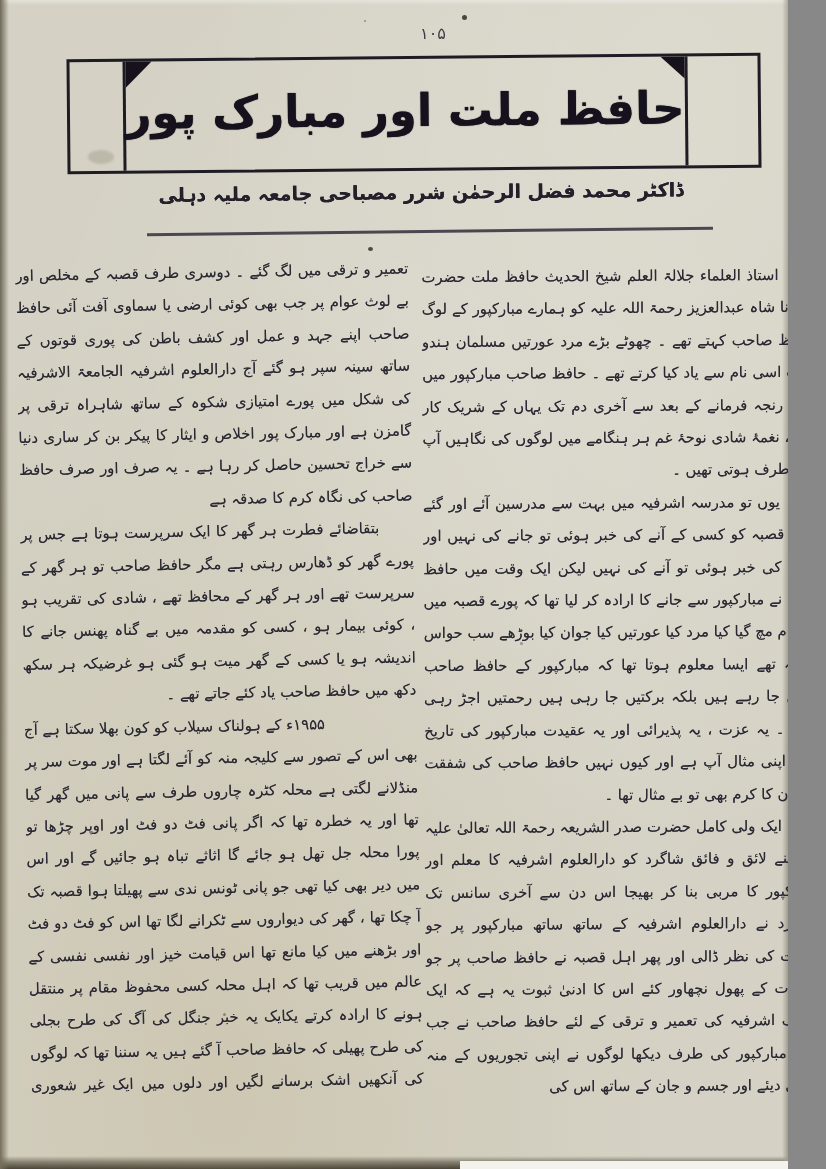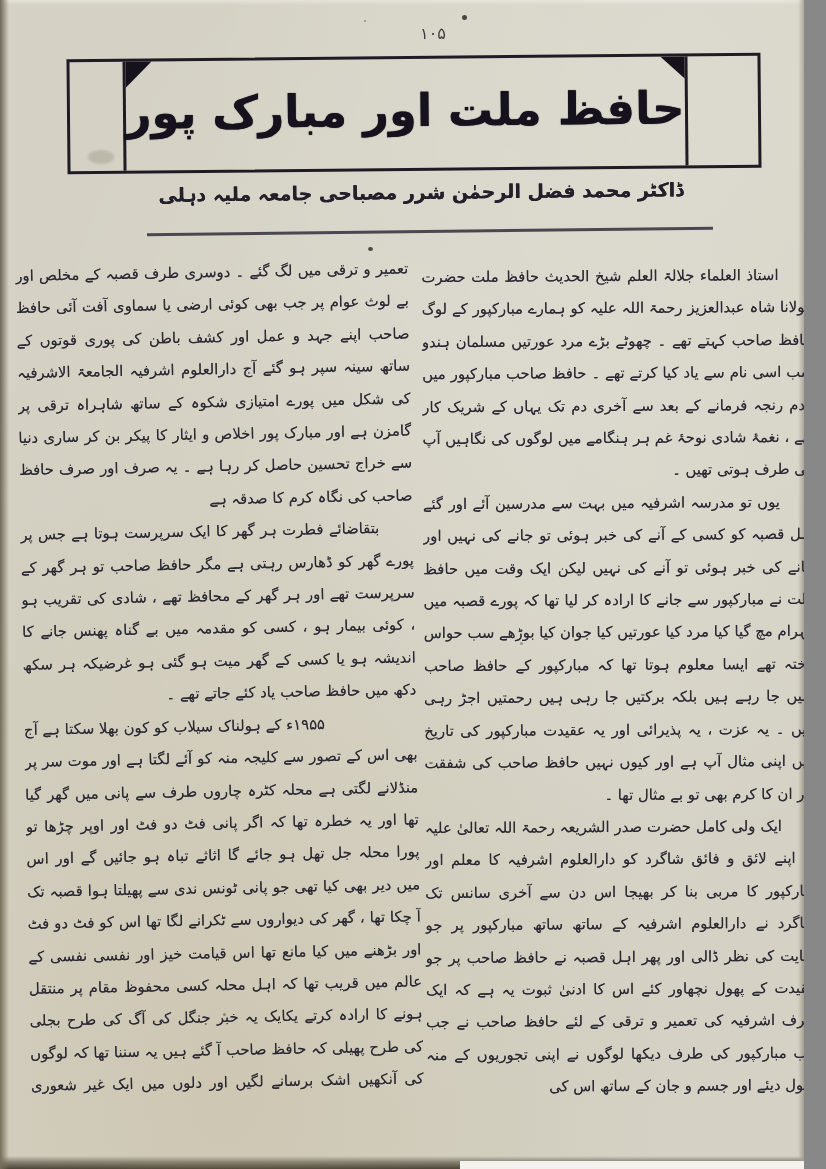--- a/index.html
+++ b/index.html
@@ -8,21 +8,20 @@
     font-family:"DejaVu Sans",sans-serif;
     background:
       radial-gradient(ellipse at 28% 92%, rgba(176,160,112,0.22), rgba(176,160,112,0) 55%),
       radial-gradient(ellipse at 85% 10%, rgba(255,255,250,0.18), rgba(255,255,250,0) 50%),
       radial-gradient(ellipse at 50% 45%, rgba(255,255,255,0.10), rgba(255,255,255,0) 70%),
       linear-gradient(90deg, #6e6858 0px, rgba(110,104,88,0) 9px),
       linear-gradient(270deg, #a39d8e 0px, rgba(163,157,142,0) 6px),
       linear-gradient(0deg, #3d3930 0px, rgba(61,57,48,0.55) 7px, rgba(61,57,48,0) 13px),
       linear-gradient(180deg, #e4e2d9 0px, rgba(228,226,217,0) 5px),
       #d5d2c5;
-    padding-left: 16px;
   }
   .bottom-white-strip{position:absolute;left:460px;bottom:0;width:366px;height:8px;background:#f3f2ed;}
   .page-number{position:absolute;left:398px;top:24px;width:70px;text-align:center;
     font-size:16px;letter-spacing:2px;color:#3f3c46;}
   .title-box{position:absolute;left:67px;top:56px;width:688px;height:109px;
     border:3px solid #1e1b25;display:flex;transform:rotate(-0.55deg);}
   .title-cell-left{width:85px;border-right:3px solid #1e1b25;}
   .title-cell-right{width:114px;border-left:3px solid #1e1b25;}
   .title-cell-main{flex:1;position:relative;display:flex;align-items:center;justify-content:center;}
   .tri{position:absolute;top:0;width:0;height:0;}

